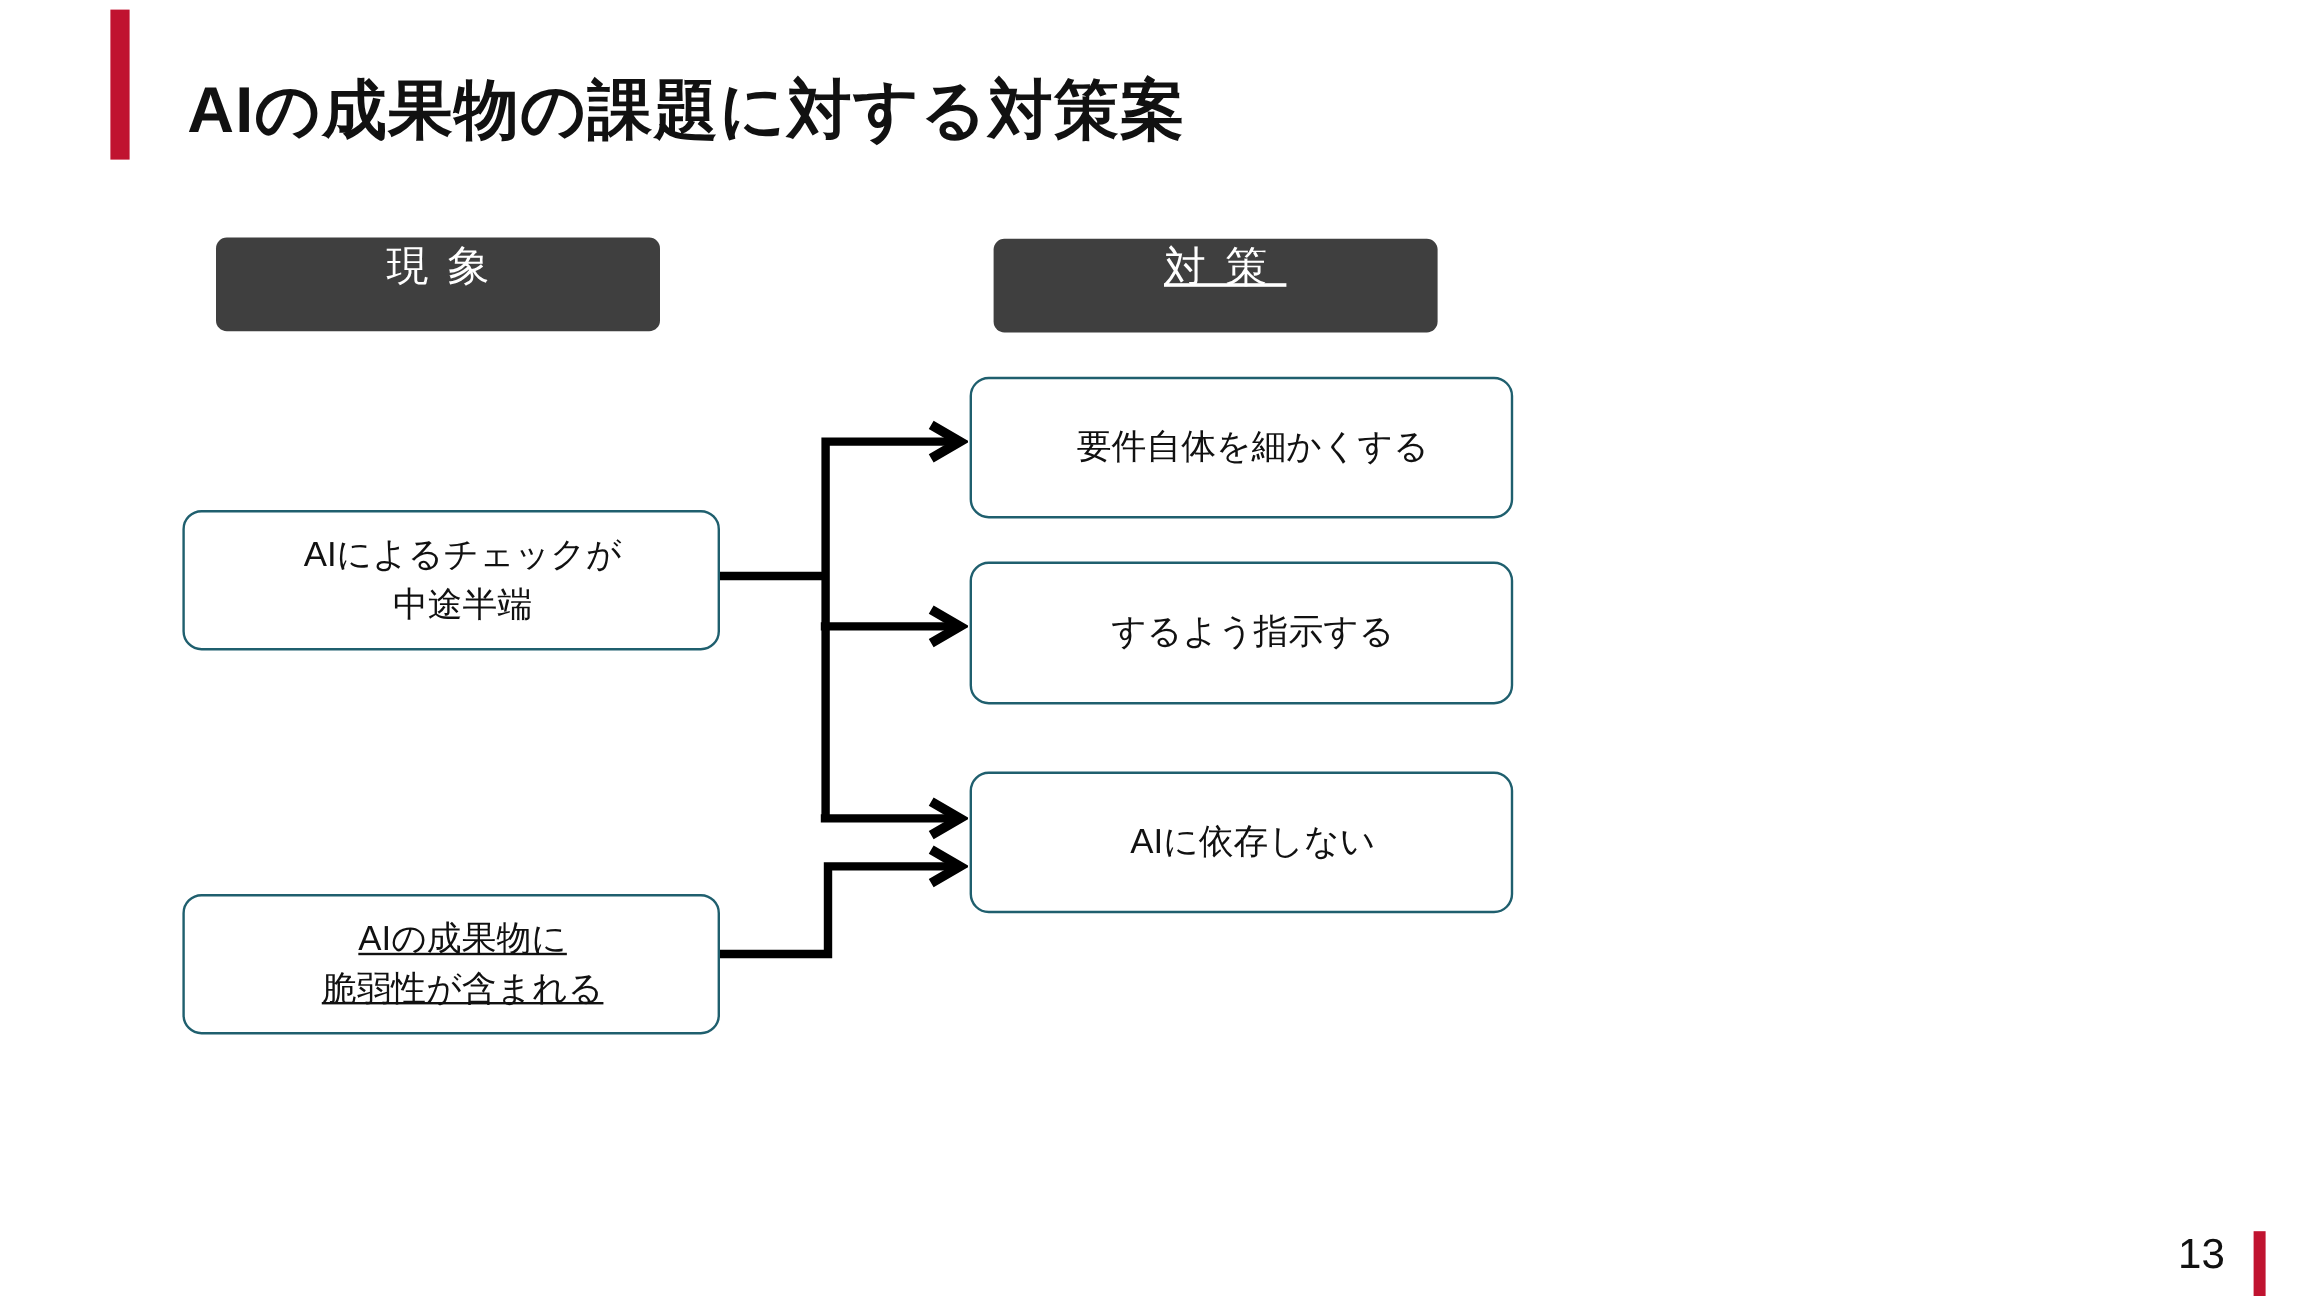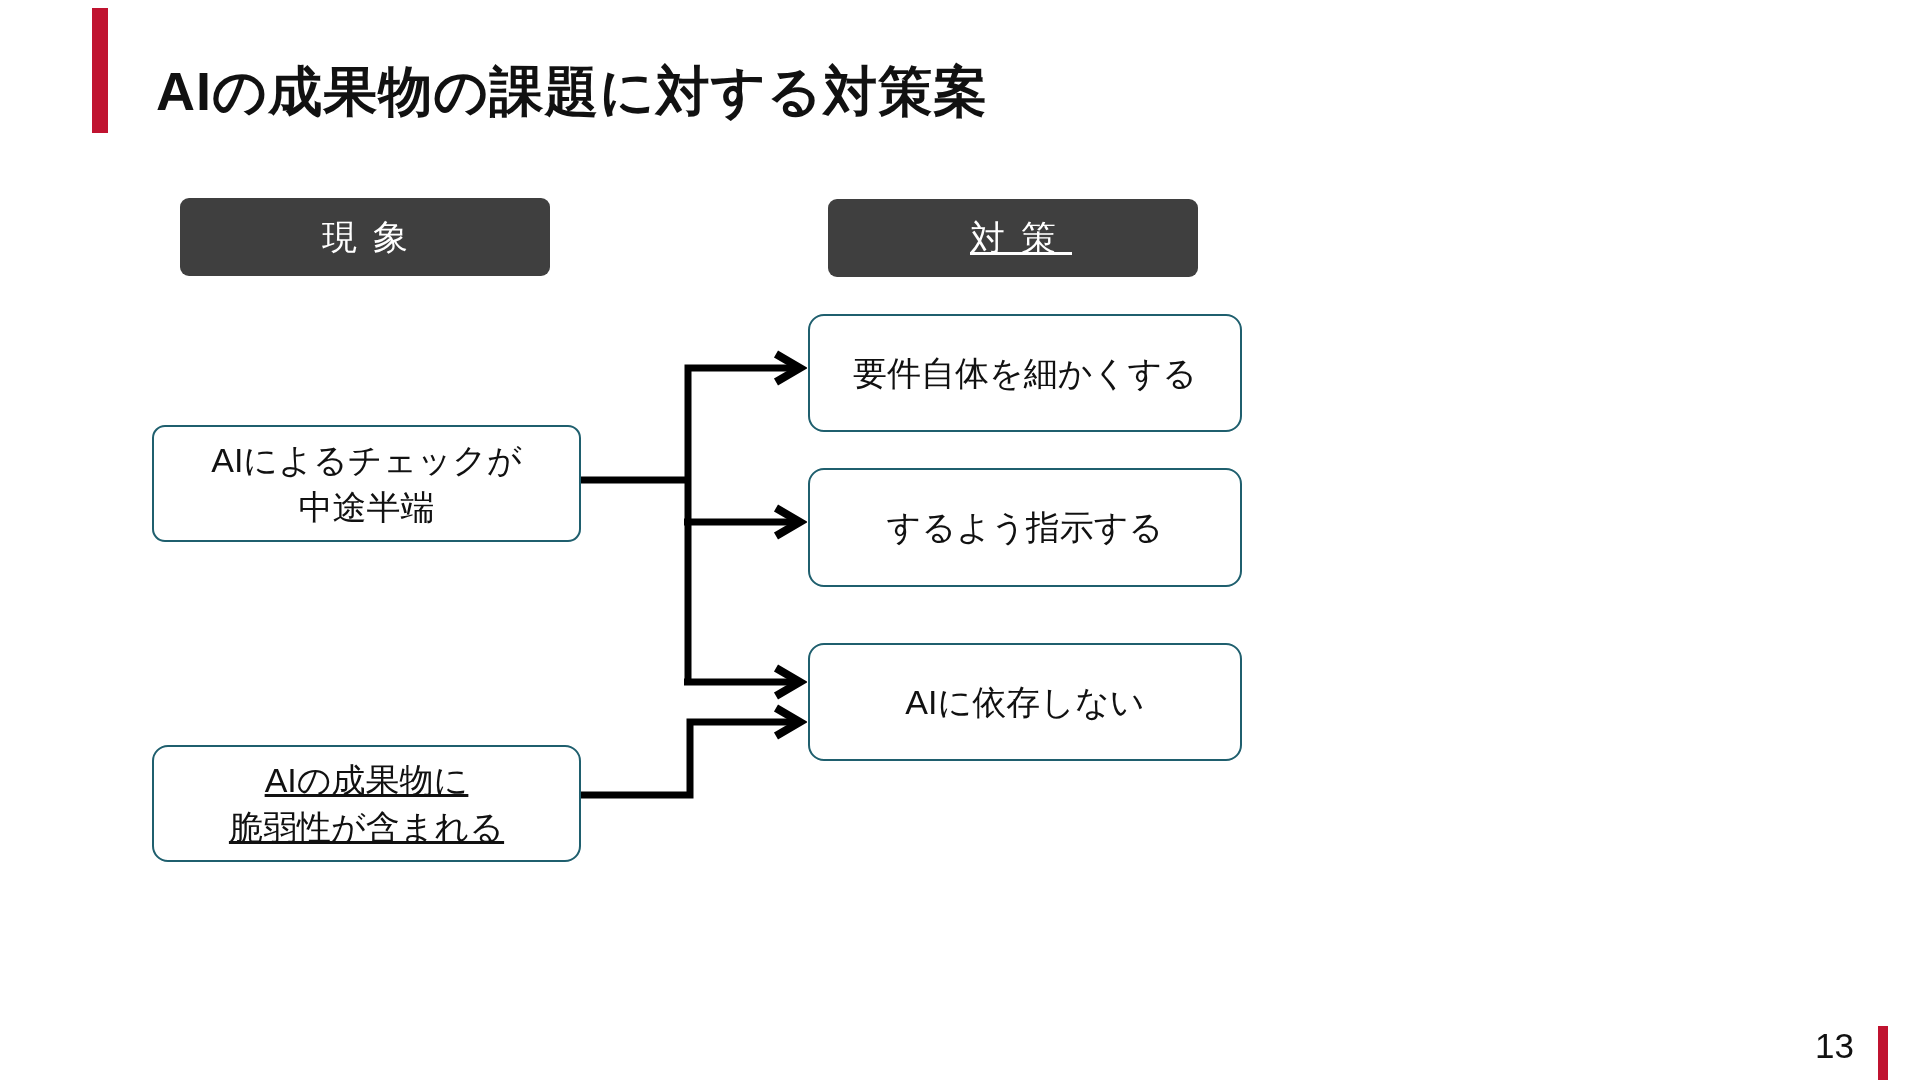--- a/index.html
+++ b/index.html
@@ -18,35 +18,36 @@
   
   .title{
     position:absolute;left:156px;top:56px;margin:0;
     font-size:54px;font-weight:bold;color:var(--text-color);
     letter-spacing:1px;white-space:nowrap;
   }
   
   .header-box{
     position:absolute;width:370px;height:78px;
     background:var(--header-fill);border-radius:9px;
-    display:flex;align-items:center;justify-content:center;
+    display:flex;align-items:flex-start;justify-content:center;
     color:var(--header-text);font-size:35px;letter-spacing:16px;
     text-indent:16px;
   }
   .header-phenomenon{left:180px;top:198px;}
   .header-countermeasure{left:828px;top:199px;text-decoration:underline;}
   
   .nodebox{
     position:absolute;background:#ffffff;
     border:2.5px solid var(--box-border);border-radius:16px;
     display:flex;flex-direction:column;align-items:center;justify-content:center;
-    font-size:34px;color:var(--text-color);line-height:1.38;
+    font-size:29px;color:var(--text-color);line-height:1.38;
     text-align:center;
+    padding-left:19px;
   }
-  .l1{left:152px;top:425px;width:425px;height:113px;border-radius:13px;}
+  .l1{left:152px;top:425px;width:425px;height:113px;}
   .l2{left:152px;top:745px;width:425px;height:113px;text-decoration:underline;}
   .r1{left:808px;top:314px;width:430px;height:114px;}
   .r2{left:808px;top:468px;width:430px;height:115px;}
   .r3{left:808px;top:643px;width:430px;height:114px;}
   .nodebox .line{display:block;}
   
   .connectors{
     position:absolute;left:0;top:0;width:1920px;height:1080px;
     pointer-events:none;
   }

